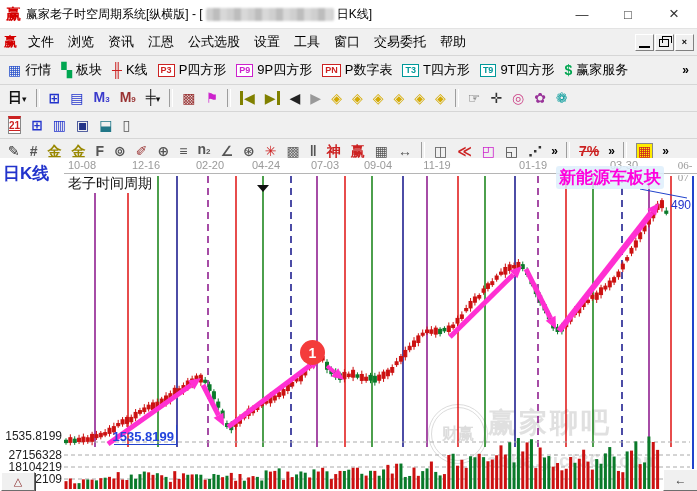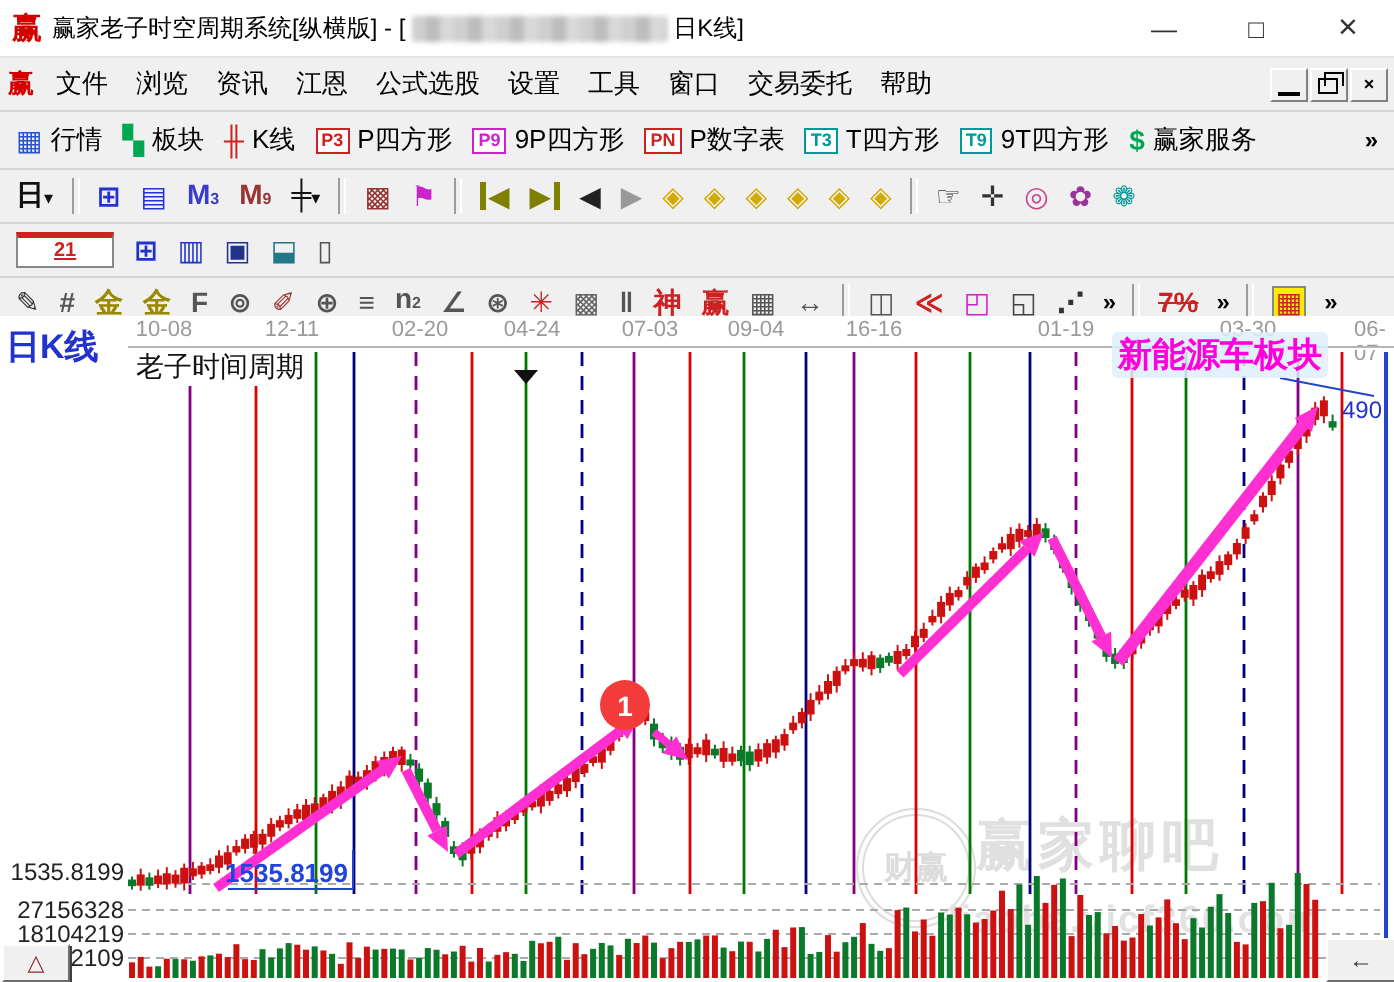--- a/index.html
+++ b/index.html
@@ -235,21 +235,21 @@
     </div>
     <div class="tb-btn">
       <span class="tb-ico" style="color: rgb(153, 51, 153);">✿</span>
     </div>
     <div class="tb-btn">
       <span class="tb-ico" style="color: rgb(0, 153, 153);">❁</span>
     </div>
   </div>
 <div class="toolbar" id="tb-tools">
     <div class="tb-btn">
-      <span class="tb-ico" style="border-width: 3px 1px 1px; border-style: solid; border-color: rgb(204, 34, 34) rgb(136, 136, 136) rgb(136, 136, 136); border-image: initial; background: rgb(255, 255, 255); font-size: 10px; padding: 0px 18px; color: rgb(204, 34, 34); text-decoration: underline;">21</span>
+      <span class="tb-ico" style="border-width: 3px 1px 1px; border-style: solid; border-color: rgb(204, 34, 34) rgb(136, 136, 136) rgb(136, 136, 136); border-image: initial; background: rgb(255, 255, 255); font-size: 10px; padding: 0px 0; color: rgb(204, 34, 34); text-decoration: underline;">21</span>
     </div>
     <div class="tb-btn">
       <span class="tb-ico" style="color: rgb(34, 51, 204);">⊞</span>
     </div>
     <div class="tb-btn">
       <span class="tb-ico" style="color: rgb(34, 51, 204);">▥</span>
     </div>
     <div class="tb-btn">
       <span class="tb-ico" style="color: rgb(34, 51, 136);">▣</span>
     </div>
@@ -811,29 +811,29 @@
       <line x1="559" y1="173" x2="651.6122714963323" y2="54.45629248469476" stroke="#ff2fd2" stroke-width="6"></line>
       <polygon points="659,45 655.9464055518174,57.84233471554249 647.2781374408471,51.07025025384702" fill="#ff2fd2"></polygon>
       <polygon points="257,27 269,27 263,34" fill="#111"></polygon>
       <polyline points="640,31 666,36 687,40" fill="none" stroke="#2244cc" stroke-width="1"></polyline>
       <line x1="693" y1="18" x2="693" y2="330" stroke="#2244cc" stroke-width="2"></line>
     </svg>
 
   <div id="tab-kline">日K线</div>
   <div id="dates">
       <span class="date-label" style="left: 82px;">10-08</span>
-      <span class="date-label" style="left: 146px;">12-11</span>
+      <span class="date-label" style="left: 146px;">12-16</span>
       <span class="date-label" style="left: 210px;">02-20</span>
       <span class="date-label" style="left: 266px;">04-24</span>
       <span class="date-label" style="left: 325px;">07-03</span>
       <span class="date-label" style="left: 378px;">09-04</span>
-      <span class="date-label" style="left: 437px;">16-16</span>
+      <span class="date-label" style="left: 437px;">11-19</span>
       <span class="date-label" style="left: 533px;">01-19</span>
       <span class="date-label" style="left: 624px;">03-30</span>
-      <span class="date-label" style="left: 685px;">06-07</span>
+      <span class="date-label" style="left: 685px; font-family: Liberation Serif, serif;">06-07</span>
     </div>
   <div id="axis-sep"></div>
   <div id="sector-label">新能源车板块</div>
 
   <div id="cycle-title">老子时间周期</div>
   <div id="price-490">490</div>
 
   <div id="low-anno">
       <span>1535.8199</span>
     </div>

